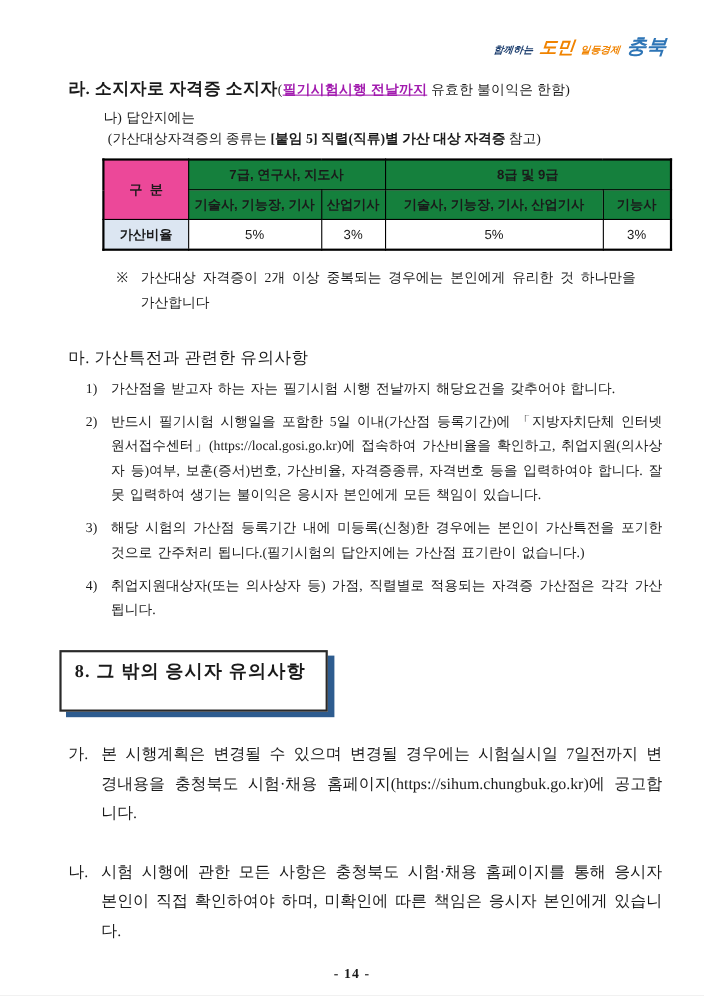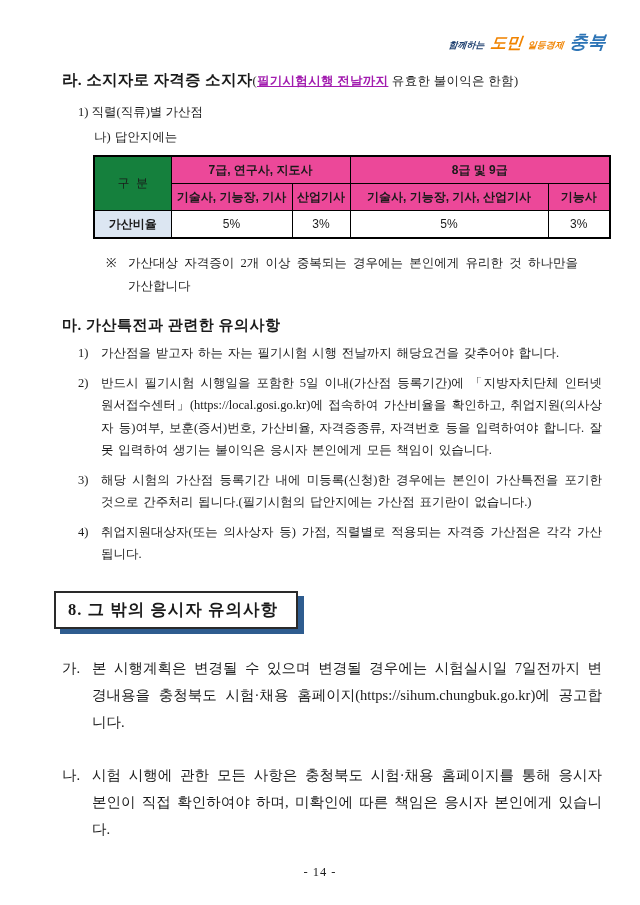--- a/index.html
+++ b/index.html
@@ -40,48 +40,48 @@
   table.grid{
     border-collapse:collapse;margin:9px 0 0 31px;
     font-family:"Liberation Sans","DejaVu Sans",sans-serif;
     font-size:12px;table-layout:fixed;width:516px;
   }
   table.grid td{
     border:1px solid #000;text-align:center;vertical-align:middle;
     padding:4px 2px;height:18px;
   }
   table.grid{border:2px solid #000;}
-  td.hd{background:#ec4899;font-weight:bold;}
-  td.corner{background:#15803d;font-weight:normal;white-space:pre;}
+  td.hd{background:#15803d;font-weight:bold;}
+  td.corner{background:#ec4899;font-weight:bold;white-space:pre;}
   td.rowlab{background:#dce6f2;font-weight:bold;}
   
   .note{display:flex;font-size:12.5px;margin:13px 0 0 44px;width:472px;line-height:23px;}
   .note .mark{width:22px;flex-shrink:0;}
   .note .txt{flex:1;text-align:justify;word-spacing:2px;}
   
-  .ma-title{font-size:15px;font-weight:bold;margin:18px 0 0 0;letter-spacing:.5px;}
+  .ma-title{font-size:15px;font-weight:normal;margin:29px 0 0 0;letter-spacing:.5px;}
   .num-item{display:flex;font-size:12.5px;margin:7px 0 0 16px;line-height:22.5px;}
   .num-item .mark{width:23px;flex-shrink:0;}
   .num-item .txt{flex:1;text-align:justify;word-spacing:1.6px;}
   
   .sec8-box{
     display:inline-block;margin:25px 0 0 -8px;
-    padding:6px 18px 6px 12px;
+    padding:6px 18px 24px 12px;
     border:2px solid #2a2a2a;
     box-shadow:6px 5px 0 0 #2e5c8f;
     font-size:16.5px;font-weight:bold;letter-spacing:1px;
     background:#fff;
   }
   .sec8-item{display:flex;font-size:14.5px;margin:26px 0 0 0;line-height:27px;}
   .sec8-item .mark{width:30px;flex-shrink:0;}
   .sec8-item .txt{flex:1;text-align:justify;word-spacing:2.5px;}
   
   .footer{
-    position:absolute;bottom:25px;left:0;width:100%;
-    text-align:center;font-size:12.5px;letter-spacing:1px;
+    position:absolute;bottom:12px;left:0;width:100%;
+    text-align:center;font-size:12.5px;letter-spacing:1px;font-weight:bold;
   }
 </style>
 </head>
 <body>
 
 <div class="page">
 
   <div class="logo">
     <span class="lg-s" style="color:#1c3e6e">함께하는</span>
     <span class="lg-b" style="color:#f08300">도민</span>
@@ -89,24 +89,26 @@
     <span class="lg-xb" style="color:#2e75b6">충북</span>
   </div>
 
   <div class="content">
 
     
     <div class="ra-title">
       <span>라. 소지자로 자격증 소지자</span><span class="ra-paren"><span>(</span><span class="hl" style="color:#a21caf">필기시험시행 전날까지</span><span> 유효한 불이익은 한함)</span></span>
     </div>
 
-    <div class="l1">1) 직렬(직류)별 가산점</div>
     <div class="l2">나) 답안지에는</div>
 
 
+    <div class="ref-line">
+      <span>(가산대상자격증의 종류는 </span><span class="b">[붙임 5] 직렬(직류)별 가산 대상 자격증</span><span> 참고)</span>
+    </div>
 
     
     <table class="grid">
       <colgroup>
         <col style="width:77px">
           <col style="width:121px">
           <col style="width:58px">
           <col style="width:198px">
           <col style="width:62px">
       </colgroup>

